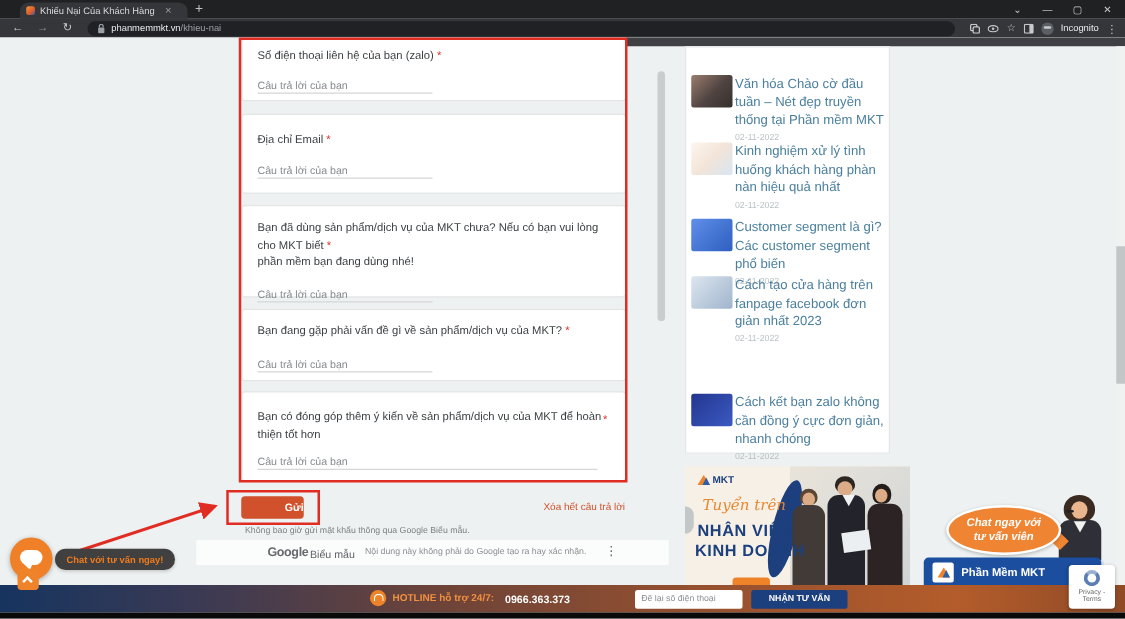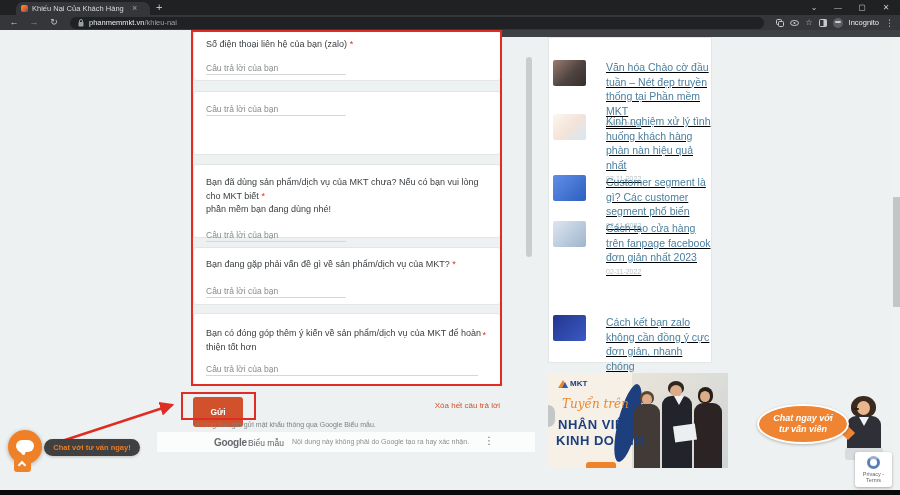--- a/index.html
+++ b/index.html
@@ -48,38 +48,38 @@
   .ansline { display:block; border:none; border-bottom:1px solid #d6d6d6; background:transparent; outline:none;
              height:13px; font-size:8.5px; color:#3c4043; font-family:"Liberation Sans",sans-serif; }
   .ansline::placeholder { color:#868b8e; }
   .w-sm { width:140px; } .w-lg { width:272px; }
   #card1 { top:1px;  height:50px; } #card1 .q-label { margin-top:6px; }  #card1 .ansline { margin-top:10px; }
   #card2 { top:61px; height:64px; } #card2 .q-label { margin-top:13px; } #card2 .ansline { margin-top:11px; }
   #card3 { top:134px;height:74px; } #card3 .q-label { margin-top:11px; } #card3 .ansline { margin-top:12px; }
   #card4 { top:217px;height:58px; } #card4 .q-label { margin-top:10px; } #card4 .ansline { margin-top:13px; }
   #card5 { top:283px;height:72px; } #card5 .q-label { margin-top:13px; width:278px; } #card5 .ansline { margin-top:9px; }
 
-  .submit-btn { position:absolute; left:193px; top:367px; width:50px; height:30px; background:#d0512c; color:#fff;
-                border:none; border-radius:3px; font-size:8.5px; font-weight:bold; font-family:"Liberation Sans",sans-serif; }
+  .submit-btn { position:absolute; left:193px; top:367px; width:50px; height:18px; background:#d0512c; color:#fff;
+                border:none; border-radius:3px; font-size:8.5px; font-weight:bold; font-family:"Liberation Sans",sans-serif;text-align:right; }
   .clear-link { position:absolute; left:420px; top:371px; width:80px; text-align:right; font-size:8px; color:#d0512c; }
   .pw-warning { position:absolute; left:196px; top:391px; font-size:7px; color:#7d8286; }
   .gbrand { position:absolute; left:214px; top:407px; font-size:10px; font-weight:bold; color:#66696d; letter-spacing:-0.3px; }
   .gforms { position:absolute; left:248px; top:408px; font-size:8.5px; color:#5f6368; }
   .gdisc  { position:absolute; left:292px; top:408px; font-size:7px; color:#8a8f93; }
   .gdots  { position:absolute; left:484px; top:405px; font-size:10px; color:#5f6368; }
 
   
   .anno { position:absolute; border:2px solid #e02d23; background:transparent; pointer-events:none; }
   #anno-form { left:191px; top:0px; width:311px; height:356px; }
   #anno-send { left:181px; top:362px; width:75px; height:28px; }
   #anno-arrow { position:absolute; left:0; top:0; pointer-events:none; }
 
   
   .sidecard { position:absolute; left:548px; top:7px; width:164px; height:326px; background:#fff; border:1px solid #e4e7e7; }
-  .article { position:absolute; left:553px; display:flex; gap:20px; width:158px;text-decoration:underline; }
+  .article { position:absolute; left:553px; display:flex; gap:2px; width:158px; }
   .thumb { width:33px; height:26px; border-radius:2px; flex:none; }
   .t1 { background:linear-gradient(135deg,#9b7d6e,#4e4340 55%,#35302d); }
   .t2 { background:linear-gradient(135deg,#fdf6ee,#f3e4d8 50%,#d8e6f3); }
   .t3 { background:linear-gradient(135deg,#5f8fe8,#2f5fc0); }
   .t4 { background:linear-gradient(135deg,#dde6f0,#9fb4cc); }
   .t5 { background:linear-gradient(135deg,#5d87d8,#27479e); }
   .t6 { background:linear-gradient(135deg,#23368f,#3b5ac2); }
   .a-title { font-size:10.5px; line-height:14.5px; color:#4a7f9e; }
   .a-date { font-size:7px; color:#b9c1c4; margin-top:3px; }
   #art1 { top:30px; } #art2 { top:84px; } #art3 { top:145px; }
@@ -208,20 +208,21 @@
 
   <div class="page">
     <div class="darkstrip"></div>
     <div class="gformband"></div>
 
     <div class="card" id="card1">
       <div class="q-label"><span>Số điện thoại liên hệ của bạn (zalo)</span> <span class="star">*</span></div>
       <input class="ansline w-sm" placeholder="Câu trả lời của bạn" style="">
     </div>
     <div class="card" id="card2">
+      <div class="q-label"><span>Địa chỉ Email</span> <span class="star">*</span></div>
       <input class="ansline w-sm" placeholder="Câu trả lời của bạn" style="">
     </div>
     <div class="card" id="card3">
       <div class="q-label"><span>Bạn đã dùng sản phẩm/dịch vụ của MKT chưa? Nếu có bạn vui lòng cho MKT biết</span> <span class="star">*</span><br><span>phần mềm bạn đang dùng nhé!</span></div>
       <input class="ansline w-sm" placeholder="Câu trả lời của bạn" style="">
     </div>
     <div class="card" id="card4">
       <div class="q-label"><span>Bạn đang gặp phải vấn đề gì về sản phẩm/dịch vụ của MKT?</span> <span class="star">*</span></div>
       <input class="ansline w-sm" placeholder="Câu trả lời của bạn" style="">
     </div>
@@ -316,33 +317,48 @@
         <div class="a-mic"></div>
       <div class="a-body"></div>
         <div class="a-shirt"></div>
         <div class="a-laptop"></div>
     </div>
     <div class="bubble-tail"></div>
     <div class="chat-bubble">
       <span>Chat ngay với</span>
       <span>tư vấn viên</span>
     </div>
+    <div class="brandbar">
+      <span class="logo-box">
+          <span class="b-logo-mark"></span>
+        </span>
+      <span class="txt">Phần Mềm MKT</span>
+    </div>
     <div class="captcha">
       <div class="ring"></div>
       <div class="pt">Privacy - Terms</div>
     </div>
 
     <div class="chat-fab">
       <span class="glyph"></span>
     </div>
     <div class="chat-tip">Chat với tư vấn ngay!</div>
     <div class="scrolltop">
         <i></i>
       </div>
 
+    <div class="hotbar">
+      <div class="hs-icon">
+          <i></i>
+        </div>
+      <span class="hot-label">HOTLINE hỗ trợ 24/7:</span>
+      <span class="hot-phone">0966.363.373</span>
+      <input class="hot-input" placeholder="Để lại số điện thoại" style="">
+      <button class="hot-btn">NHẬN TƯ VẤN</button>
+    </div>
     <div class="blackstrip"></div>
 
     <div class="anno" id="anno-form"></div>
     <div class="anno" id="anno-send"></div>
     <svg id="anno-arrow" width="900" height="460">
       <defs>
           <marker id="ah" markerWidth="7" markerHeight="7" refX="5" refY="3" orient="auto">
         <path d="M0,0 L6,3 L0,6 Z" fill="#e02d23"></path>
           </marker>
         </defs>

